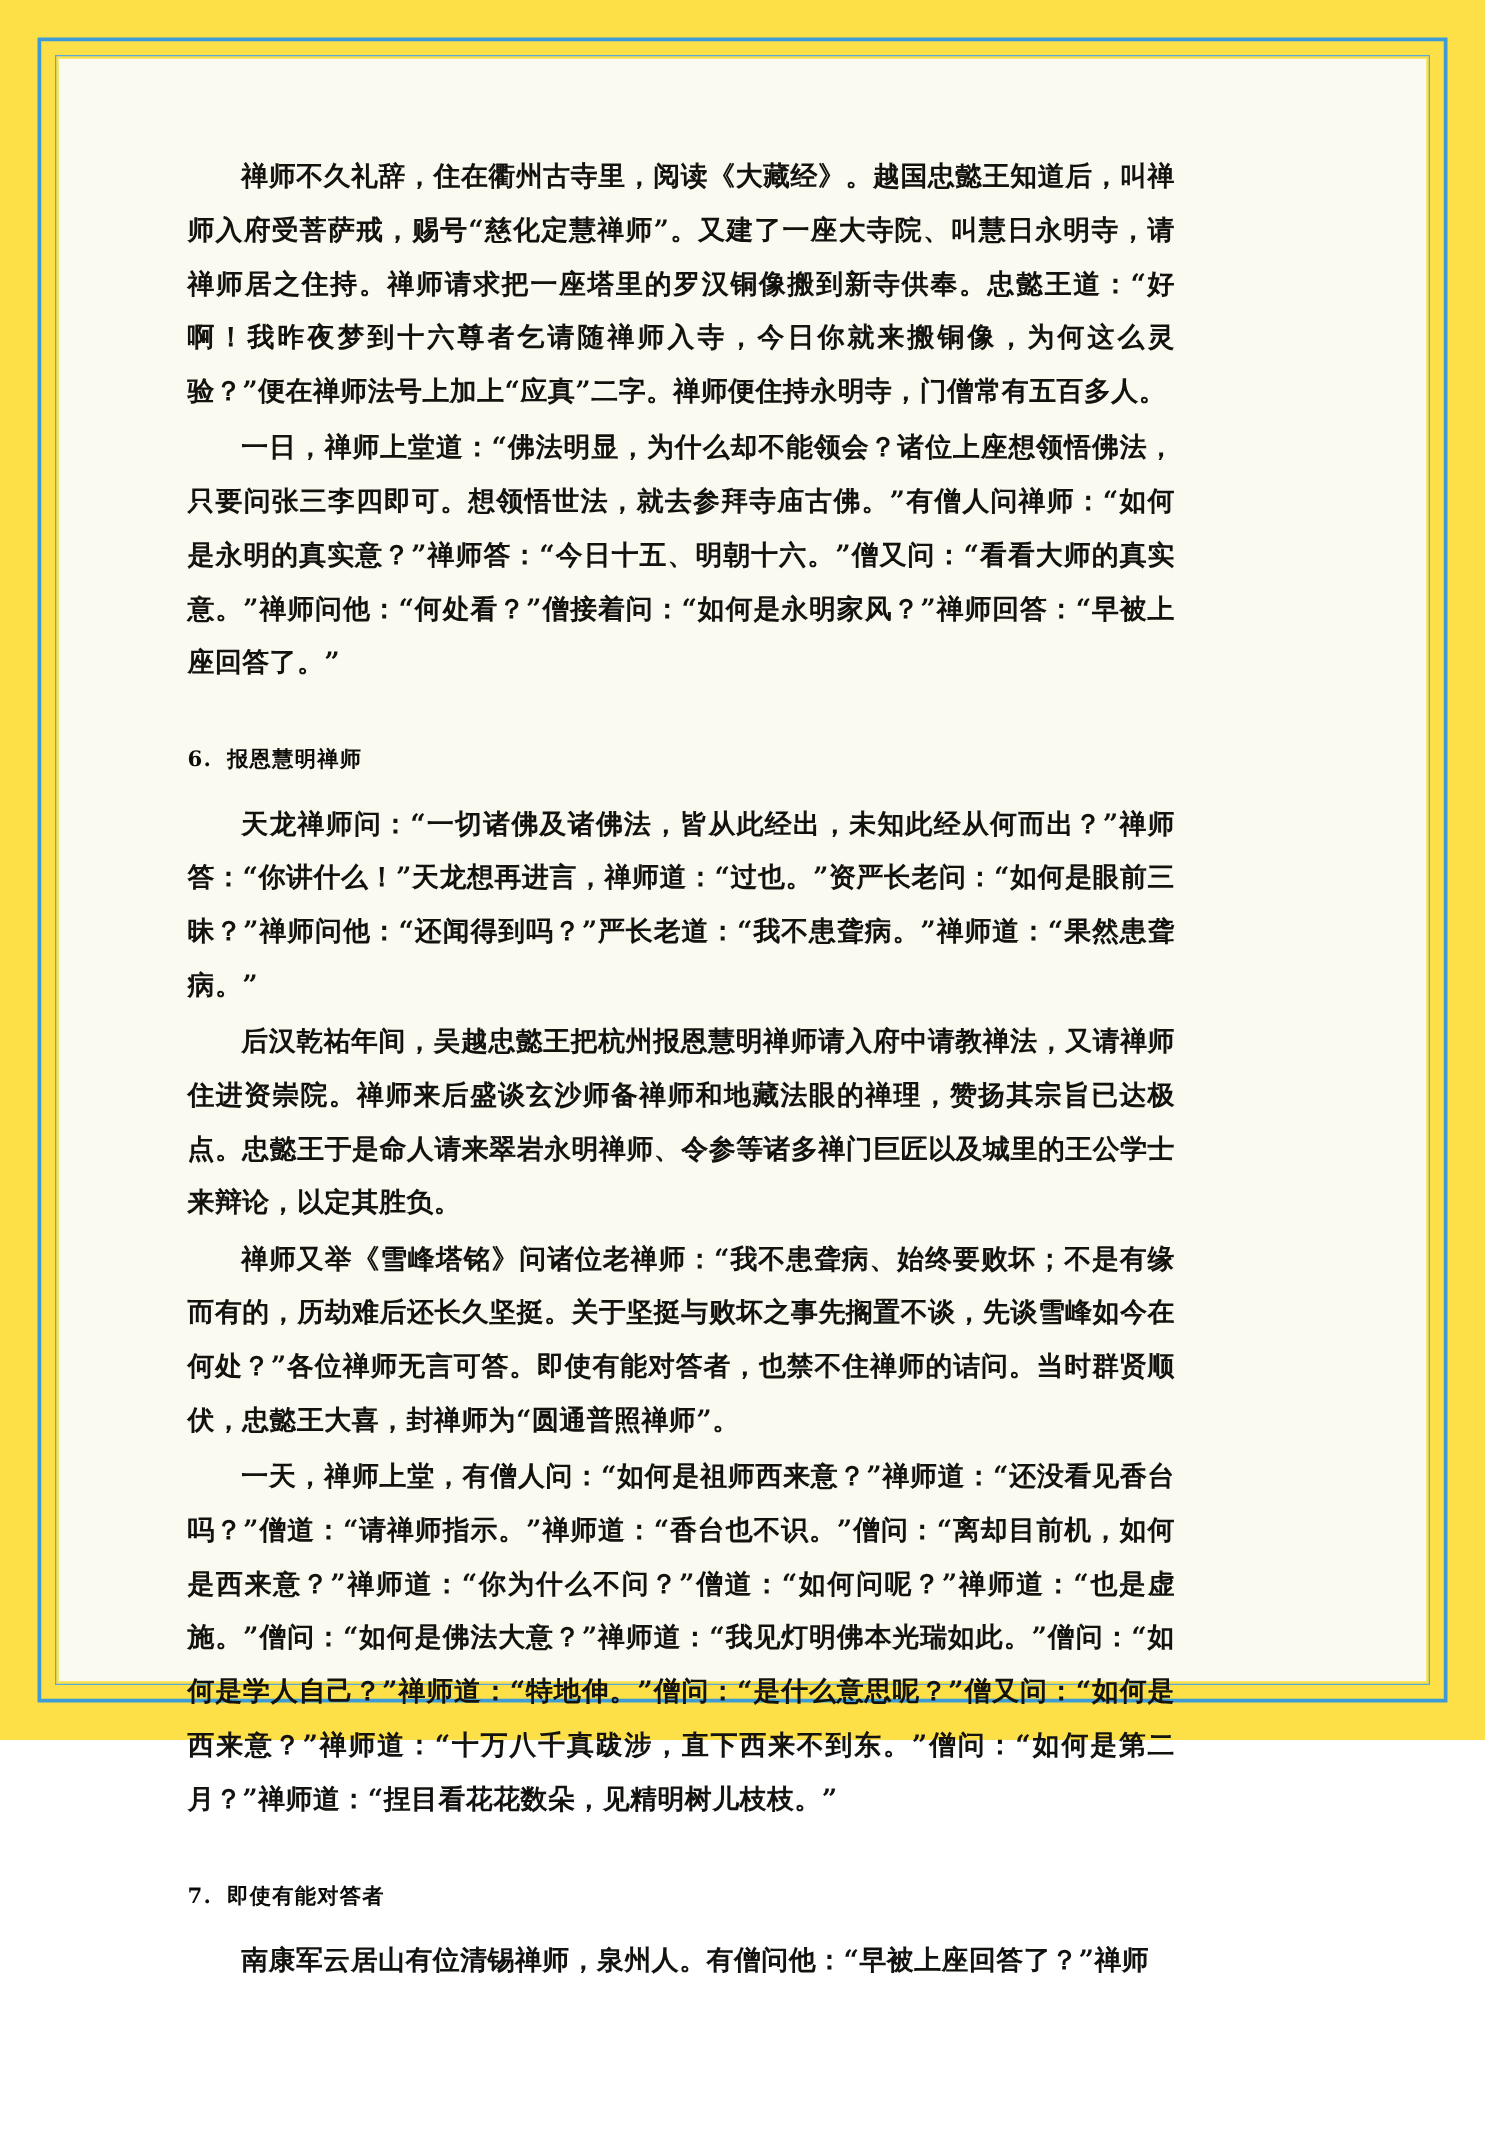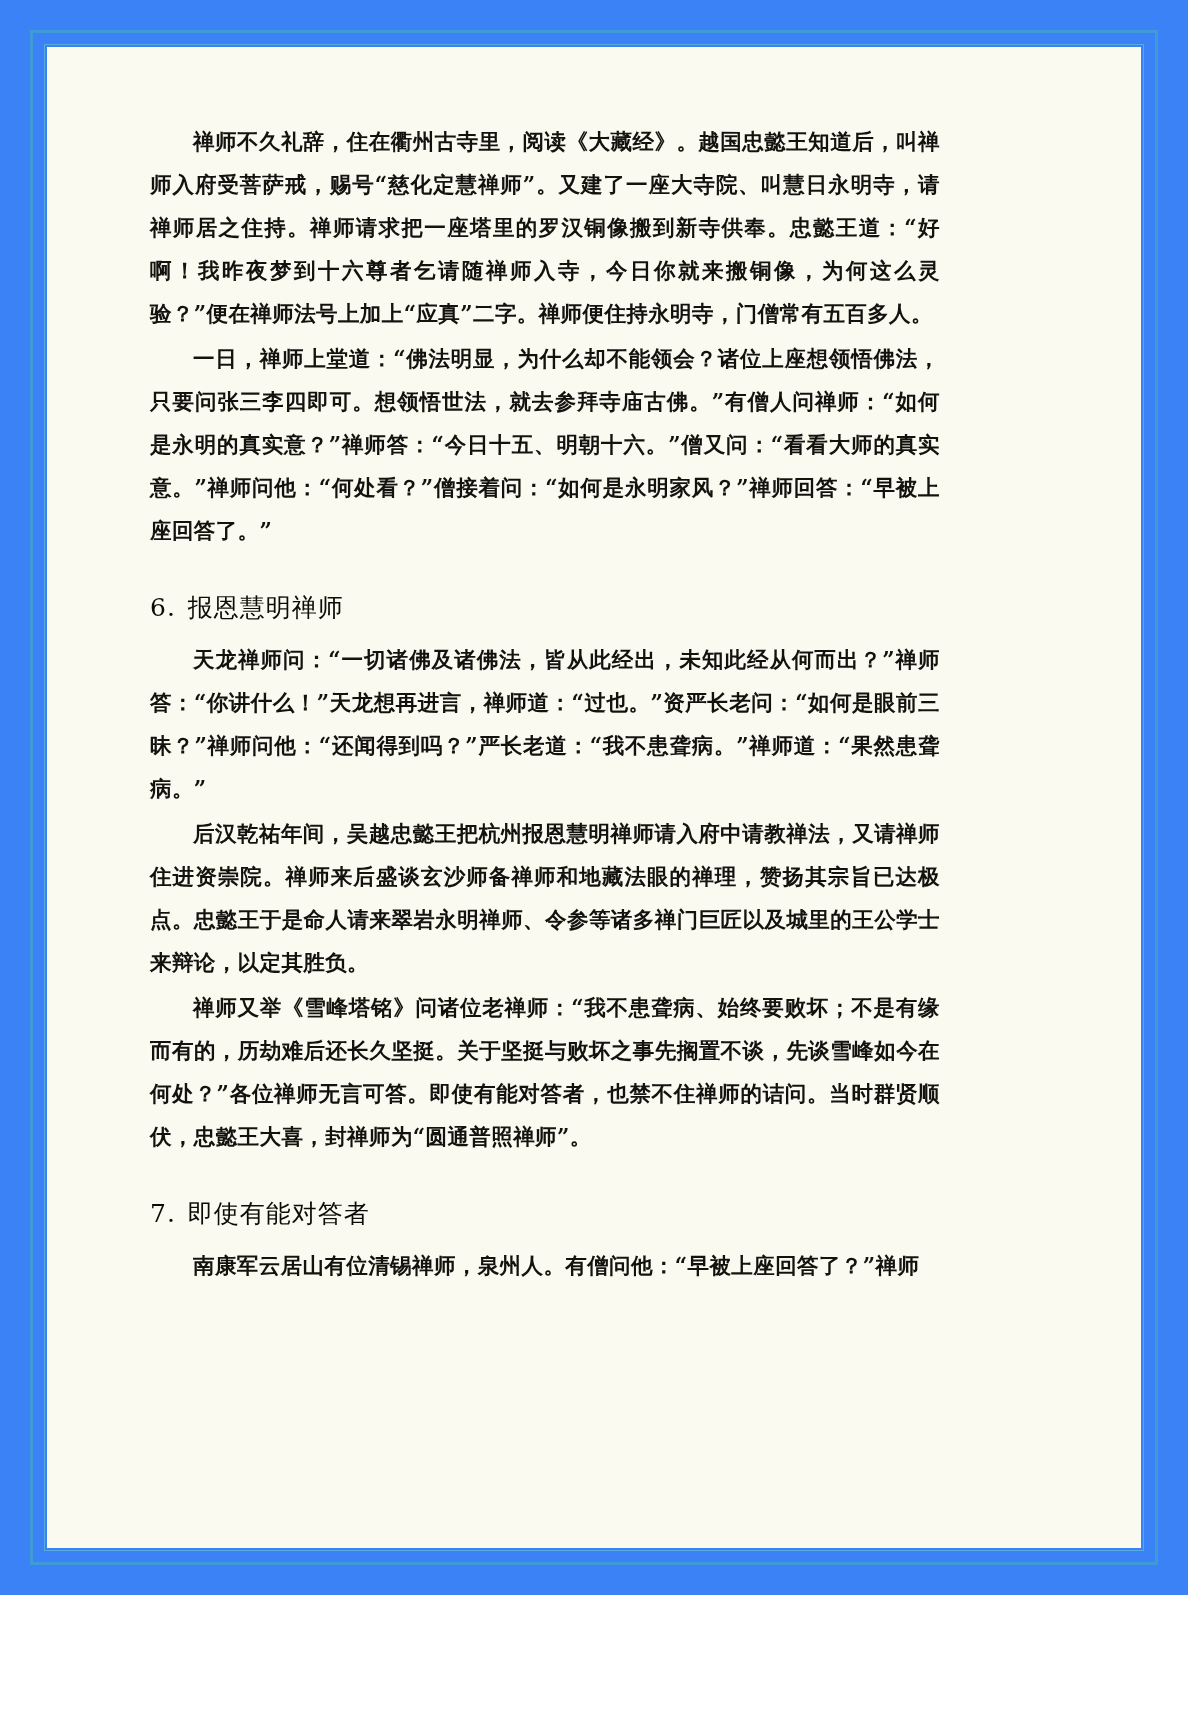--- a/index.html
+++ b/index.html
@@ -8,22 +8,22 @@
   }
   body {
     width: 1188px;
     height: 1723px;
     background: #ffffff;
     font-family: "Liberation Serif", serif;
   }
   .page {
     position: relative;
     width: 1188px;
-    height: 1595px;
-    background: #3b82f6;
+    height: 1392px;
+    background: #fde047;
     box-sizing: border-box;
   }
   
   .border-outer {
     position: absolute;
     left: 30px;
     top: 30px;
     right: 30px;
     bottom: 30px;
     border: 3px solid #3f9bd6;
@@ -60,25 +60,25 @@
     font-size: 21.5px;
     line-height: 43px;
     letter-spacing: 0.4px;
     color: #13120e;
     text-align: justify;
     font-family: "DejaVu Serif", "Liberation Serif", serif;
     font-weight: 600;
   }
   h2.section-heading {
     margin: 36px 0 10px 0;
-    font-size: 25px;
+    font-size: 17px;
     line-height: 40px;
     color: #0c0b08;
     font-family: "DejaVu Serif", "Liberation Serif", serif;
-    font-weight: normal;
+    font-weight: bold;
     letter-spacing: 1px;
   }
   h2.section-heading .num {
     margin-right: 12px;
   }
 </style>
 </head>
 <body>
 
 <div class="page">
@@ -96,20 +96,21 @@
       <span class="num">6.</span><span>报恩慧明禅师</span>
     </h2>
 
 
     <p class="para">天龙禅师问：“一切诸佛及诸佛法，皆从此经出，未知此经从何而出？”禅师答：“你讲什么！”天龙想再进言，禅师道：“过也。”资严长老问：“如何是眼前三昧？”禅师问他：“还闻得到吗？”严长老道：“我不患聋病。”禅师道：“果然患聋病。”</p>
 
     <p class="para">后汉乾祐年间，吴越忠懿王把杭州报恩慧明禅师请入府中请教禅法，又请禅师住进资崇院。禅师来后盛谈玄沙师备禅师和地藏法眼的禅理，赞扬其宗旨已达极点。忠懿王于是命人请来翠岩永明禅师、令参等诸多禅门巨匠以及城里的王公学士来辩论，以定其胜负。</p>
 
     <p class="para">禅师又举《雪峰塔铭》问诸位老禅师：“我不患聋病、始终要败坏；不是有缘而有的，历劫难后还长久坚挺。关于坚挺与败坏之事先搁置不谈，先谈雪峰如今在何处？”各位禅师无言可答。即使有能对答者，也禁不住禅师的诘问。当时群贤顺伏，忠懿王大喜，封禅师为“圆通普照禅师”。</p>
 
+    <p class="para">一天，禅师上堂，有僧人问：“如何是祖师西来意？”禅师道：“还没看见香台吗？”僧道：“请禅师指示。”禅师道：“香台也不识。”僧问：“离却目前机，如何是西来意？”禅师道：“你为什么不问？”僧道：“如何问呢？”禅师道：“也是虚施。”僧问：“如何是佛法大意？”禅师道：“我见灯明佛本光瑞如此。”僧问：“如何是学人自己？”禅师道：“特地伸。”僧问：“是什么意思呢？”僧又问：“如何是西来意？”禅师道：“十万八千真跋涉，直下西来不到东。”僧问：“如何是第二月？”禅师道：“捏目看花花数朵，见精明树儿枝枝。”</p>
 
     <h2 class="section-heading">
       <span class="num">7.</span><span>即使有能对答者</span>
     </h2>
 
     <p class="para">南康军云居山有位清锡禅师，泉州人。有僧问他：“早被上座回答了？”禅师</p>
 
   </div>
 </div>
 

